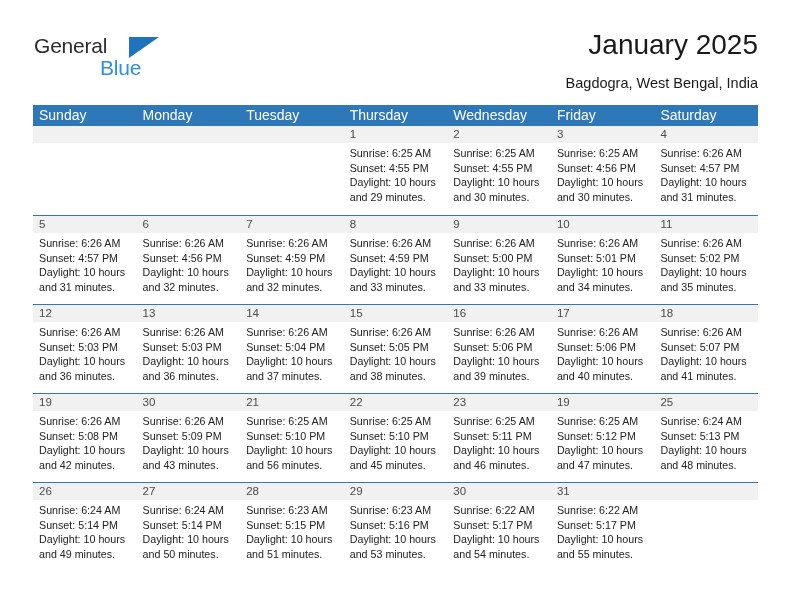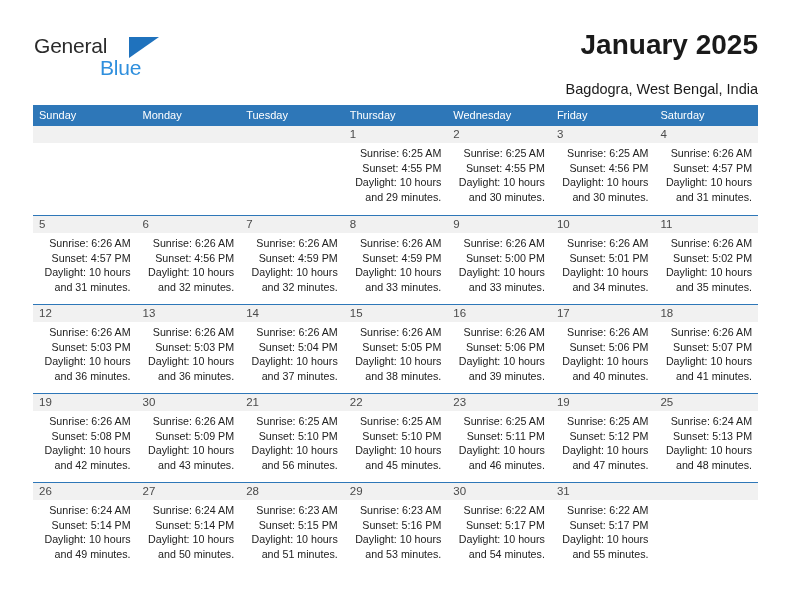--- a/index.html
+++ b/index.html
@@ -69,25 +69,25 @@
   .titles {
     position: absolute;
     right: 0;
     top: 0;
     text-align: right;
   }
   .month-title {
     font-size: 28px;
     line-height: 34px;
     color: #1a1a1a;
-    font-weight: 700;
+    font-weight: 400;
     white-space: nowrap;
   }
   .location {
-    margin-top: 18px;
+    margin-top: 12px;
     font-size: 14.5px;
     line-height: 18px;
     color: #1a1a1a;
     font-weight: 400;
     white-space: nowrap;
   }
 
   
   .calendar {
     position: absolute;
@@ -97,21 +97,21 @@
   }
   .weekday-row {
     display: flex;
     background: #2e77b8;
     height: 21px;
   }
   .weekday {
     flex: 1 1 0;
     min-width: 0;
     color: #ffffff;
-    font-size: 11px;
+    font-size: 14px;
     line-height: 21px;
     padding-left: 6px;
     box-sizing: border-box;
     white-space: nowrap;
     overflow: hidden;
   }
   .week-row {
     display: flex;
     border-top: 1.6px solid #2e77b8;
     height: 89px;
@@ -134,21 +134,20 @@
     box-sizing: border-box;
   }
   .day-num {
     padding-left: 6px;
     font-size: 11.5px;
     line-height: 17px;
     color: #4a4a4a;
   }
   .day-body {
     padding: 3px 6px 0 6px;
-    text-align: right;
   }
   .day-line {
     font-size: 10.7px;
     line-height: 14.6px;
     color: #222222;
     white-space: nowrap;
   }
   .empty .day-band {
     background: #f1f1f1;
   }

